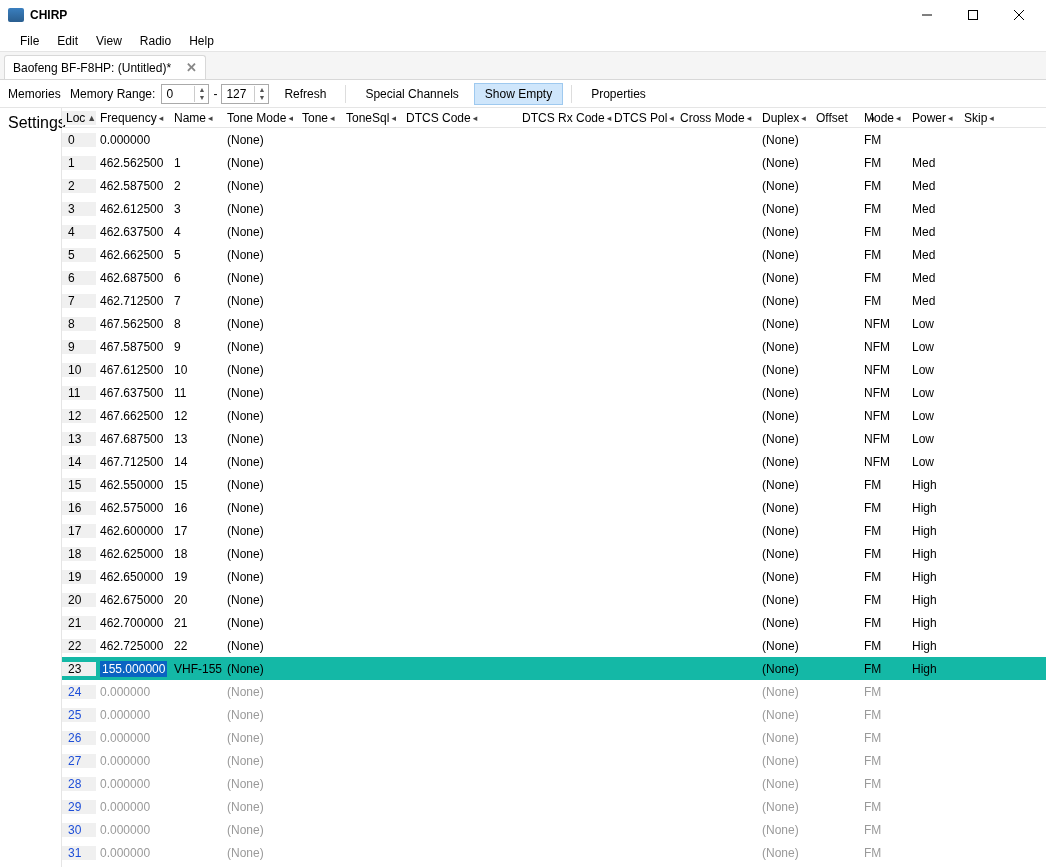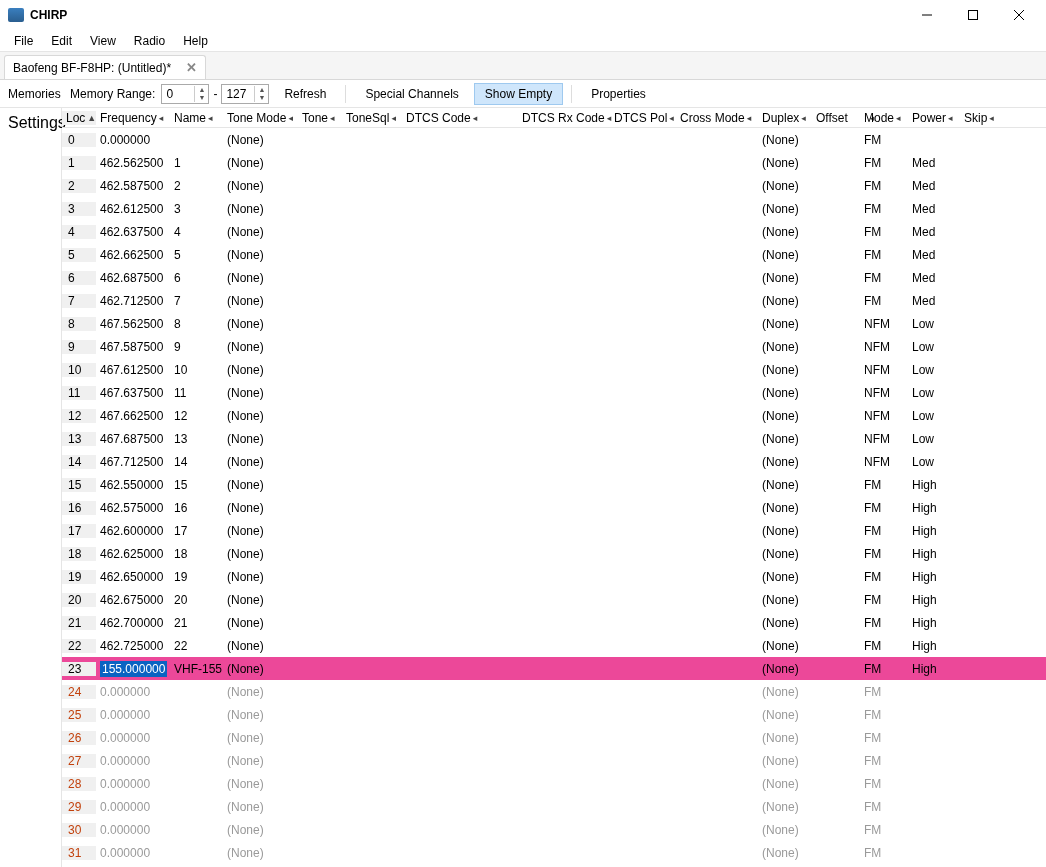--- a/index.html
+++ b/index.html
@@ -34,21 +34,21 @@
     width:46px; height:30px;
     display:flex; align-items:center; justify-content:center;
     font-size:14px; color:#000;
   }
   .win-btn svg { width:10px; height:10px; }
   
   .menubar {
     height:22px;
     display:flex;
     align-items:center;
-    padding:0 6px;
+    padding:0 12px;
     gap:2px;
     border-bottom:1px solid #e5e5e5;
   }
   .menubar .menu { padding:2px 8px; }
   
   .tabstrip {
     height:28px;
     background:#f5f5f5;
     border-bottom:1px solid #d8d8d8;
     display:flex;
@@ -178,22 +178,22 @@
     padding:0 4px;
     white-space:nowrap;
     overflow:hidden;
   }
   .cell.c-loc {
     background:#f0f0f0;
     color:#000;
     text-align:left;
     padding-left:6px;
   }
-  .row.empty .cell.c-loc { color:#c2410c;}
-  .row.sel { background:#ec4899;}
+  .row.empty .cell.c-loc { color:#1d4ed8;}
+  .row.sel { background:#14b8a6;}
   .row.sel .cell.c-loc{ color:#000;}
   .freq-sel {
     background:#0a63c2; color:#fff; padding:1px 2px; display:inline-block;
   }
   
   .gridbody::-webkit-scrollbar{width:16px;}
   .gridbody::-webkit-scrollbar-thumb{background:#c7c7c7;border-radius:0;}
   .gridbody::-webkit-scrollbar-track{background:#f0f0f0;}
 </style>
 </head>

